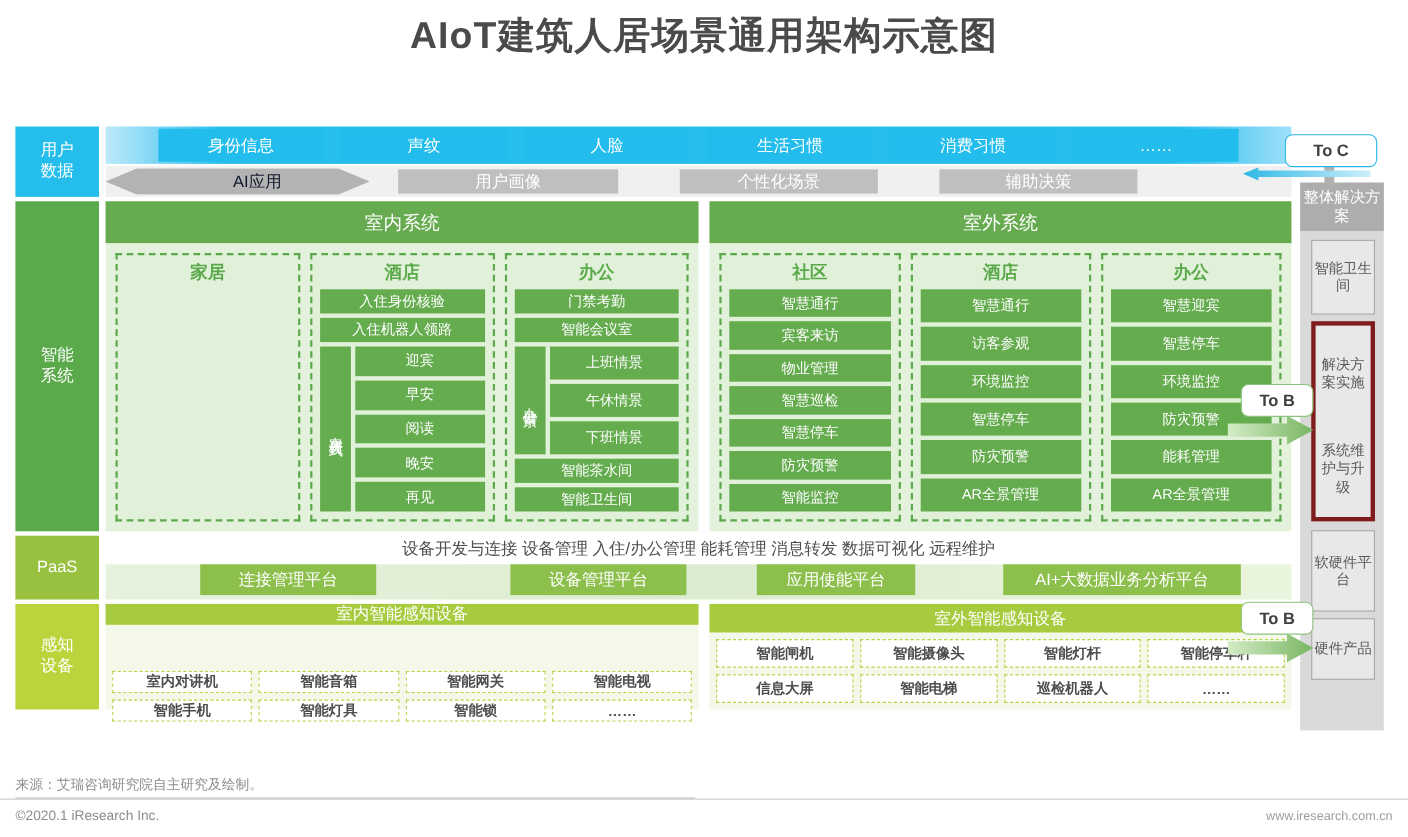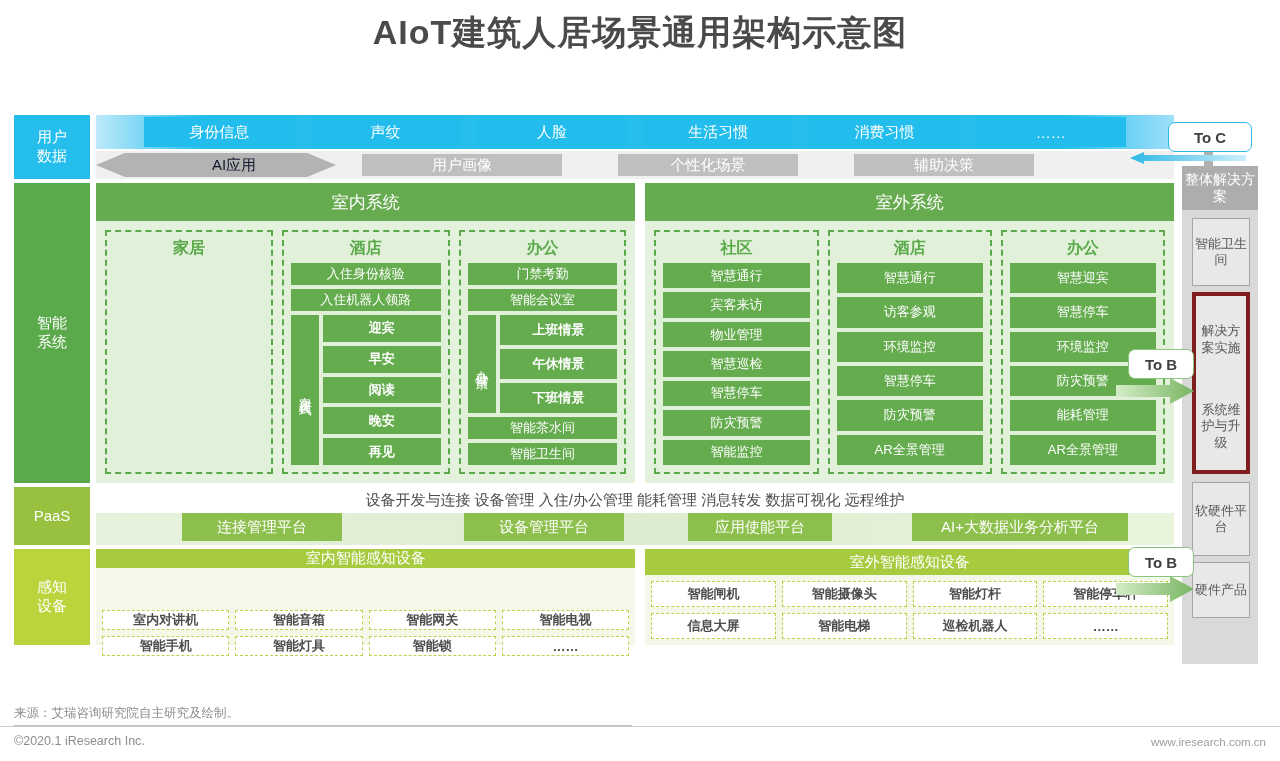--- a/index.html
+++ b/index.html
@@ -59,21 +59,21 @@
                 font-size:16px; padding:2px 0 4px 0; }
   .chips { flex:1; display:flex; flex-direction:column; gap:4px; }
   .chip { background:#64ac4e; color:#fff; font-size:13px; height:22px;
           display:flex; align-items:center; justify-content:center;
           white-space:nowrap; }
   .mode-row { flex:1; display:flex; gap:4px; }
   .mode-label { width:28px; background:#64ac4e; color:#fff; font-size:13px;
                 display:flex; align-items:center; justify-content:center;
                 writing-mode:vertical-rl; letter-spacing:2px; }
   .mode-items { flex:1; display:flex; flex-direction:column; gap:4px; }
-  .mode-items .chip { flex:1; height:auto;font-weight:bold; }
+  .mode-items .chip { flex:1; height:auto; }
 
   
   #paas { position:absolute; left:82px; top:372px; width:1078px; height:58px;
           background:#ffffff; }
   #paas-caps { position:absolute; left:82px; top:372px; width:1078px; height:26px;
           text-align:center; font-size:15px; color:#4d4d4d; line-height:26px; }
   #paas-plats { position:absolute; left:82px; top:398px; width:1078px; height:32px;
           background:linear-gradient(90deg,#e7f2dc 0%,#dcecd0 50%,#eaf5de 100%);
           display:flex; align-items:flex-start; }
   .plat { background:#8cbf4b; color:#fff; font-size:15px; height:28px;

